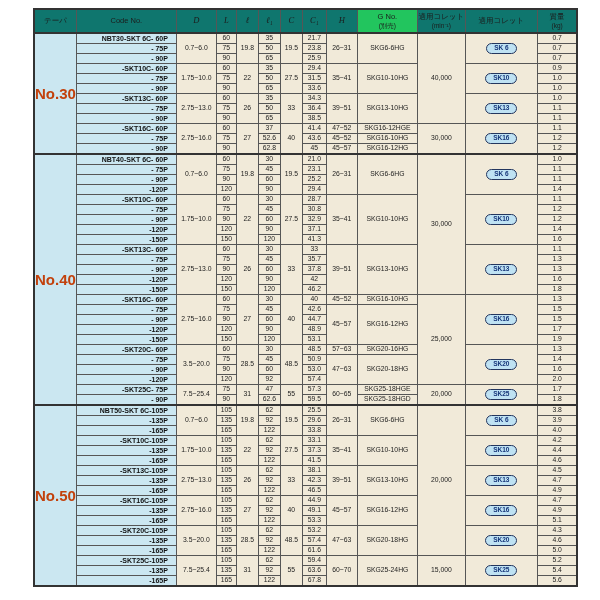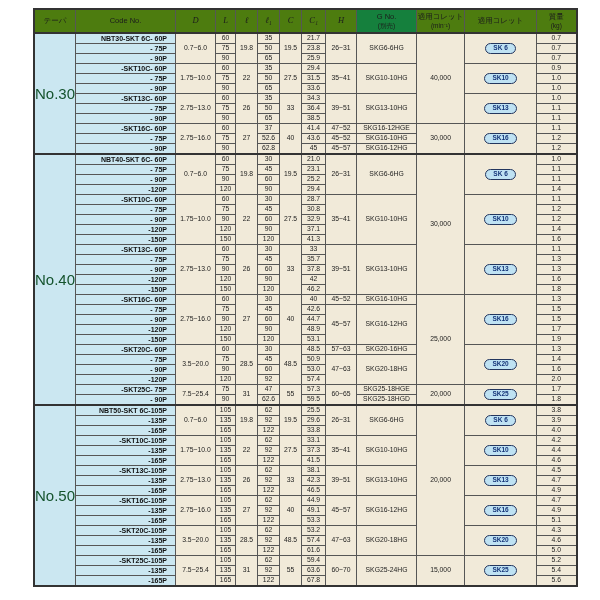--- a/index.html
+++ b/index.html
@@ -3,27 +3,27 @@
 <meta charset="utf-8">
 <style>
   html,body{margin:0;padding:0;background:#ffffff;width:600px;height:600px;
     font-family:"Liberation Sans",sans-serif;}
   .sheet{position:absolute;left:0;top:0;width:600px;height:600px;background:#fff;}
   table{position:absolute;left:33px;top:8px;border-collapse:collapse;table-layout:fixed;
     border:2px solid #333;}
   th,td{border:1px solid #565656;padding:0;overflow:hidden;white-space:nowrap;
     text-align:center;vertical-align:middle;color:#1c1c1c;}
   thead th{height:22px;font-size:7.5px;font-weight:normal;line-height:1.15;
-    background:#4d7c0f;border-bottom:2px solid #333;}
-  thead th.pk{background:#15803d;text-align:center;}
+    background:#0f766e;border-bottom:2px solid #333;}
+  thead th.pk{background:#22c55e;text-align:center;}
   thead th .dim{font-family:"Liberation Serif",serif;font-style:italic;font-size:8.5px;}
   tbody td{height:9px;font-size:6.8px;line-height:1;background:#f1ead9;}
   td.cy{background:#cbe7f1;}
   td.code{font-weight:bold;text-align:right;padding-right:8px;font-size:7px;color:#111;}
-  td.taper{font-size:15px;font-weight:normal;color:#14532d;letter-spacing:0;}
+  td.taper{font-size:15px;font-weight:bold;color:#c2410c;letter-spacing:0;}
   tr.grp-first td{border-top:2px solid #333;}
   .badge{display:inline-block;border:1px solid #24365e;border-radius:6px;
     background:#bfe2f3;color:#153579;font-weight:bold;font-size:6.5px;
     padding:1px 7px;line-height:1;}
   .sub{font-size:6.5px;}
 </style>
 </head>
 <body>
 
 <div class="sheet">

